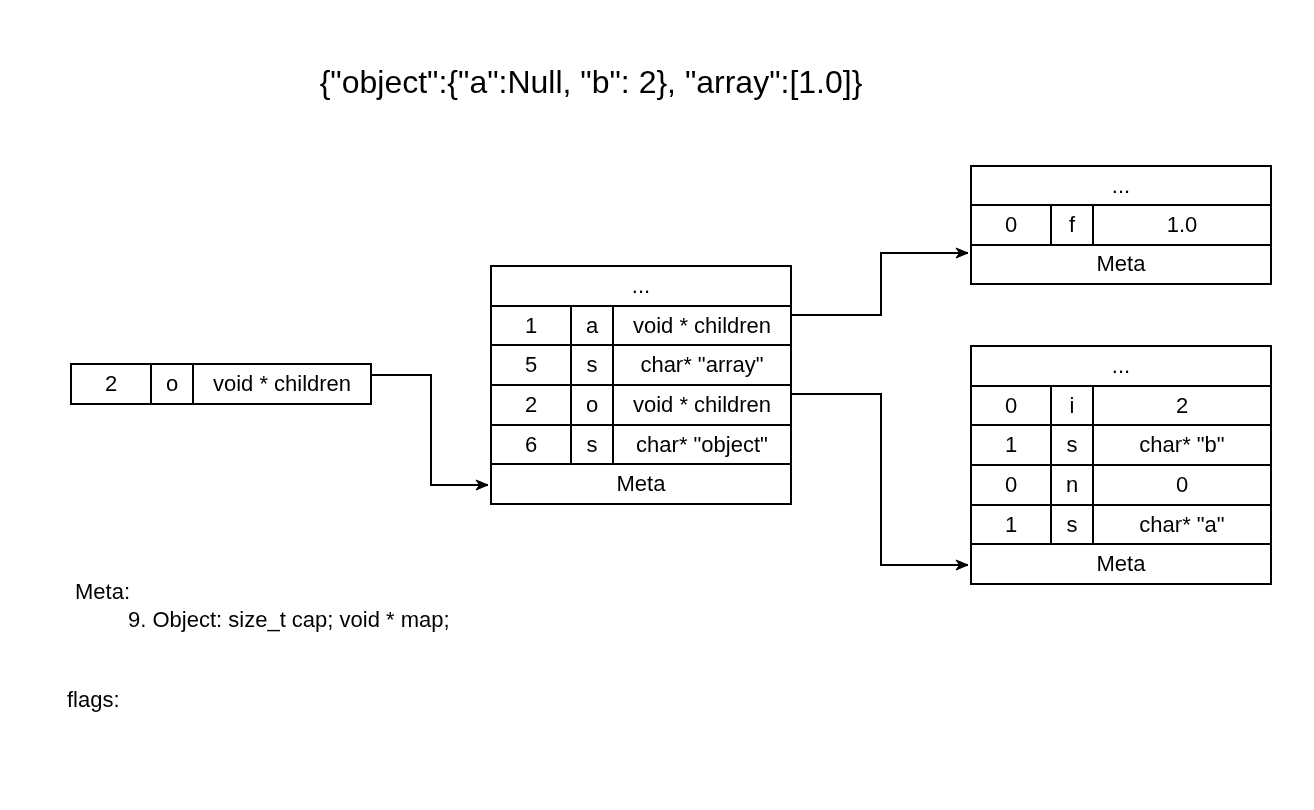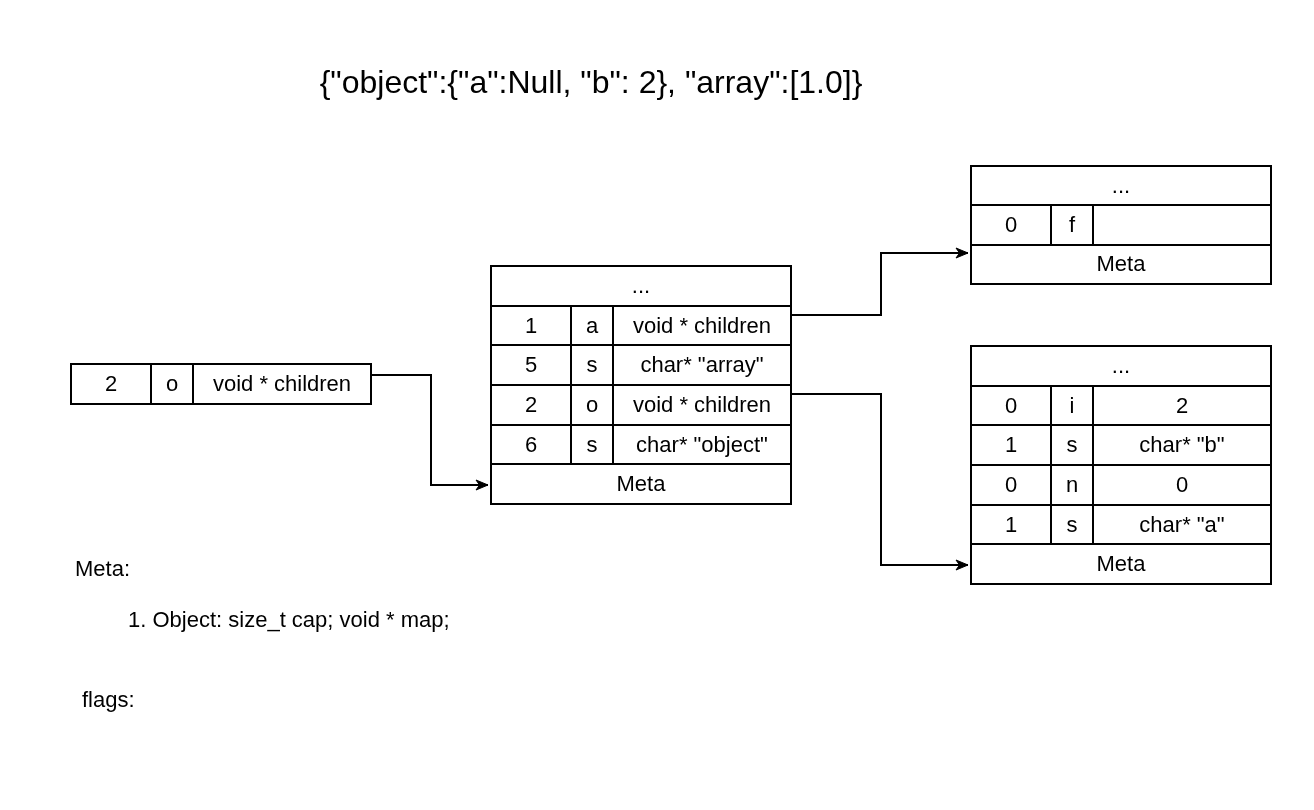--- a/index.html
+++ b/index.html
@@ -121,20 +121,21 @@
     </div>
   </div>
 
   <div class="node" style="left:970px; top:165px; width:302px; height:120px;">
     <div class="nrow">
       <div class="spanrow">...</div>
     </div>
     <div class="nrow">
       <div class="cell c1">0</div>
       <div class="cell c2">f</div>
+      <div class="cell c3">1.0</div>
     </div>
     <div class="nrow">
       <div class="spanrow">Meta</div>
     </div>
   </div>
 
   <div class="node" style="left:970px; top:345px; width:302px; height:240px;">
     <div class="nrow">
       <div class="spanrow">...</div>
     </div>
@@ -167,21 +168,21 @@
     <defs>
       <marker id="arrowhead" markerUnits="userSpaceOnUse" markerWidth="16" markerHeight="14" refX="13" refY="6" orient="auto">
         <path d="M1,1 L13,6 L1,11 L4.5,6 Z" fill="#000000" stroke="#000000" stroke-linejoin="round"></path>
       </marker>
     </defs>
     <path class="connector" d="M372,375 L431,375 L431,485 L488,485" marker-end="url(#arrowhead)"></path>
     <path class="connector" d="M792,315 L881,315 L881,253 L968,253" marker-end="url(#arrowhead)"></path>
     <path class="connector" d="M792,394 L881,394 L881,565 L968,565" marker-end="url(#arrowhead)"></path>
   </svg>
 
-  <div class="legend-heading" style="left:75px; top:556px;">Meta:</div>
+  <div class="legend-heading" style="left:75px; top:579px;">Meta:</div>
   <div class="legend-block" style="left:128px; top:606px;">
-    <div>1. Object: size_t cap; void * map;</div>
+    <div>9. Object: size_t cap; void * map;</div>
   </div>
-  <div class="legend-block" style="left:82px; top:686px;">
+  <div class="legend-block" style="left:67px; top:686px;">
     <div>flags:</div>
   </div>
 
 </div>
 
 </body></html>

